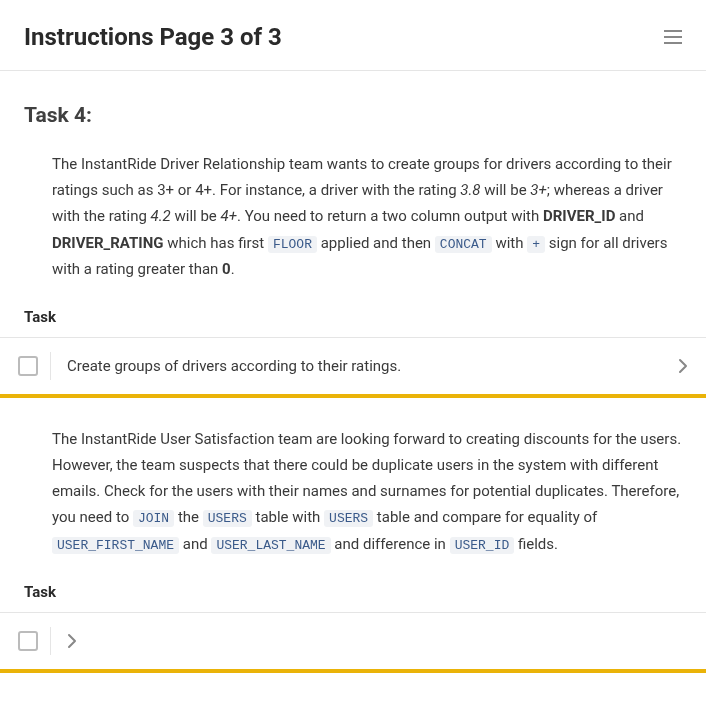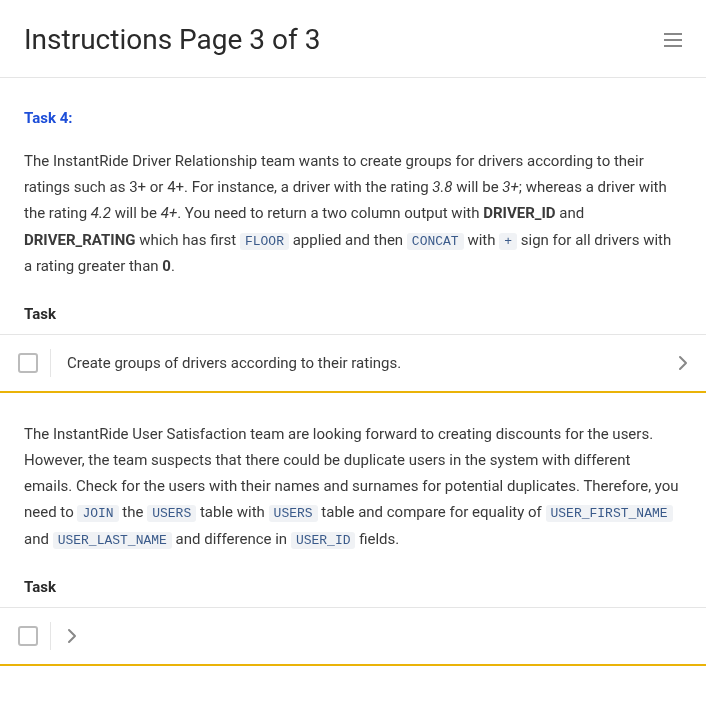--- a/index.html
+++ b/index.html
@@ -12,22 +12,22 @@
     line-height: 1.6;
   }
   .header {
     display: flex;
     align-items: center;
     justify-content: space-between;
     padding: 18px 24px 14px 24px;
     border-bottom: 1px solid #e5e5e5;
   }
   .header h1 {
-    font-size: 28px;
-    font-weight: 400;
+    font-size: 24px;
+    font-weight: 700;
     color: #2a2a2a;
   }
   .menu-icon {
     width: 18px;
     height: 14px;
     display: flex;
     flex-direction: column;
     justify-content: space-between;
     cursor: pointer;
   }
@@ -37,29 +37,30 @@
     background: #888;
     width: 100%;
   }
   .content {
     padding: 0 24px;
   }
   .task-section {
     padding-top: 28px;
   }
   .task-heading {
-    font-size: 15px;
+    font-size: 21px;
     font-weight: 700;
-    color: #1d4ed8;
+    color: #404040;
     margin-bottom: 18px;
   }
   .task-body {
     font-size: 15px;
     color: #3a3a3a;
     line-height: 1.75;
+    margin-left: 28px;
   }
   .task-body em { font-style: italic; }
   .task-body strong { font-weight: 700; }
   code.inline {
     font-family: "SFMono-Regular", Consolas, "Liberation Mono", Menlo, monospace;
     background: #f0f2f5;
     color: #3a5a8a;
     padding: 1px 5px;
     border-radius: 3px;
     font-size: 13px;
@@ -67,21 +68,21 @@
   .task-label-row {
     font-weight: 700;
     font-size: 15px;
     color: #2a2a2a;
     padding: 22px 0 8px 0;
   }
   .task-item {
     display: flex;
     align-items: center;
     border-top: 1px solid #e5e5e5;
-    border-bottom: 2px solid #eab308;
+    border-bottom: 4px solid #eab308;
     padding: 14px 18px;
     margin: 0 -24px;
     cursor: pointer;
   }
   .checkbox {
     width: 20px;
     height: 20px;
     border: 2px solid #bbb;
     border-radius: 3px;
     flex-shrink: 0;

